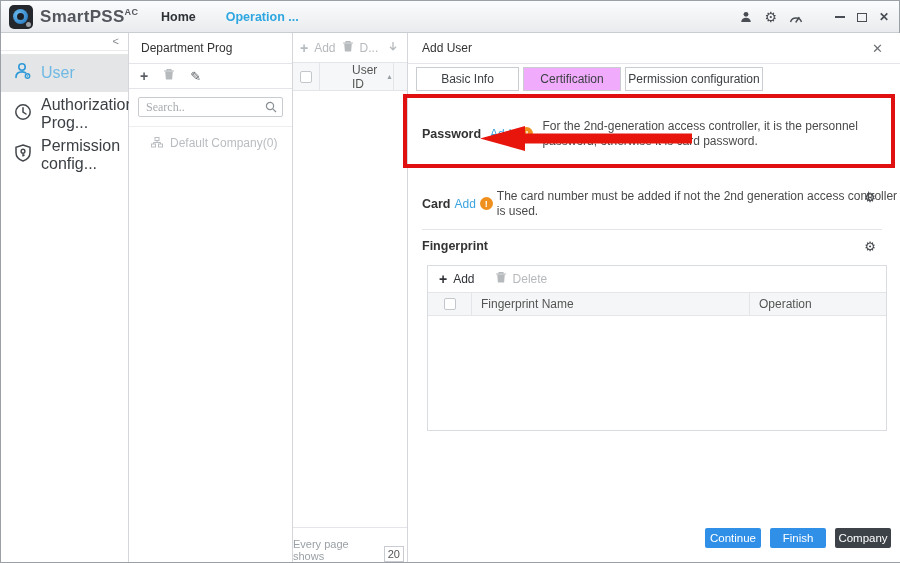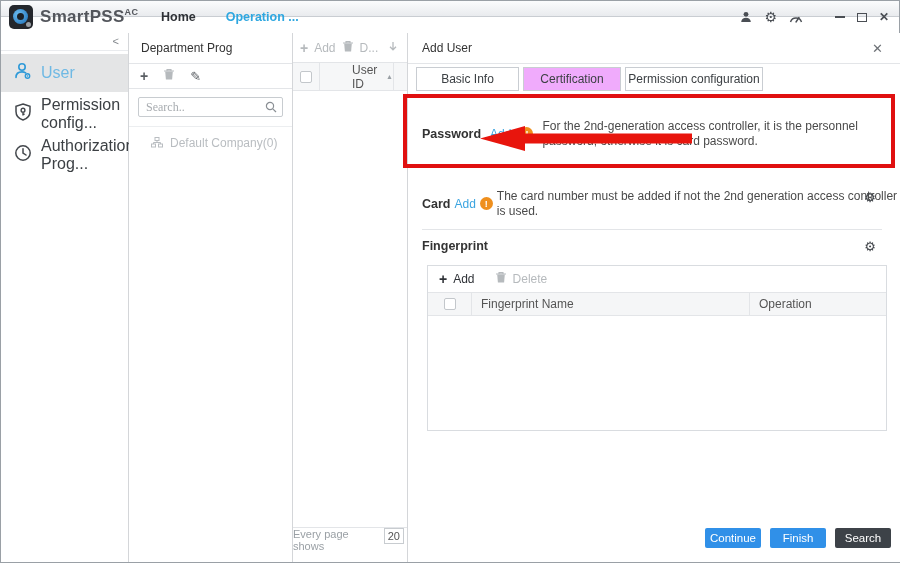--- a/index.html
+++ b/index.html
@@ -1,21 +1,21 @@
 <!DOCTYPE html>
 <html><head>
 <meta charset="utf-8">
 <style>
   * { box-sizing: border-box; margin: 0; padding: 0; }
   html,body { width:900px; height:563px; }
   body { font-family:"Liberation Sans", sans-serif; background:#fff; overflow:hidden; }
   .window { position:relative; width:900px; height:563px; border:1px solid #9aa0a6; background:#fff; }
 
   
-  .titlebar { position:absolute; left:0; top:0; width:100%; height:16px;
+  .titlebar { position:absolute; left:0; top:0; width:100%; height:32px;
     background:linear-gradient(#fbfcfd,#e9ebee); border-bottom:1px solid #c9cdd2; }
   .logo-wrap { position:absolute; left:8px; top:4px; display:flex; align-items:center; gap:7px; }
   .logo-icon { width:24px; height:24px; border-radius:5px; background:#24272c; position:relative; }
   .logo-lens { position:absolute; left:4px; top:4px; width:15px; height:15px; border-radius:50%;
     background:radial-gradient(circle at 35% 35%, #6cbcf0, #1a6db5); }
   .logo-lens::after { content:""; position:absolute; left:4px; top:4px; width:7px; height:7px;
     border-radius:50%; background:#1c2025; }
   .logo-geardot { position:absolute; right:2px; bottom:2px; width:5px; height:5px; border-radius:50%; background:#9aa0a6; }
   .logo-text { font-size:17px; font-weight:bold; color:#53565c; letter-spacing:.3px; }
   .logo-text sup { font-size:9px; font-weight:bold; color:#53565c; }
@@ -65,21 +65,21 @@
   .ul-toolbar .lbl { font-size:12px; color:#b6babd; }
   .ul-header { height:28px; background:#f6f7f8; border-bottom:1px solid #e3e5e8; display:flex; align-items:stretch; }
   .cb { width:12px; height:12px; border:1px solid #c3c7cb; border-radius:2px; background:#fff; }
   .ul-cb-cell { width:26px; display:flex; align-items:center; justify-content:center; }
   .ul-label-cell { flex:1; border-left:1px solid #e3e5e8; border-right:1px solid #e3e5e8;
     display:flex; align-items:center; justify-content:center; gap:4px; }
   .ul-col-label { font-size:12px; color:#555;margin-left:32px; }
   .sort-tri { font-size:7px; color:#9aa0a5; }
   .ul-right-cell { width:13px; }
   .ul-footer { position:absolute; left:0; bottom:0; width:100%; height:35px; border-top:1px solid #e3e5e8;
-    display:flex; align-items:flex-start; justify-content:flex-end; padding-right:3px; gap:8px; background:#fff; }
+    display:flex; align-items:flex-end; justify-content:flex-end; padding-right:3px; gap:8px; background:#fff; }
   .ul-footer .txt { font-size:11px; color:#9aa0a5; }
   .pagesize-box { width:22px; height:16px; border:1px solid #c8ccd0; font-size:11px; color:#555;
     display:flex; align-items:center; justify-content:center; background:#fff; }
 
   
   .main-header { height:31px; border-bottom:1px solid #e3e5e8; display:flex; align-items:center;
     justify-content:space-between; padding:0 17px 0 14px; }
   .main-title { font-size:12px; color:#333; }
   .main-close { font-size:13px; color:#6d7176; cursor:pointer; }
   .tabs-row { position:absolute; left:8px; top:34px; display:flex; gap:4px; }
@@ -177,35 +177,35 @@
             <path d="M3 16.5c0-3.6 2.6-5.6 6-5.6 1.4 0 2.7.35 3.7 1" fill="none" stroke="#2f9ad8" stroke-width="1.6" stroke-linecap="round"></path>
             <circle cx="14.5" cy="15" r="2.2" fill="none" stroke="#2f9ad8" stroke-width="1.4"></circle>
             <circle cx="14.5" cy="15" r="0.8" fill="#2f9ad8"></circle>
           </svg>
       </span>
       <span class="nav-label">User</span>
     </div>
     <div class="nav-item">
       <span>
         <svg viewBox="0 0 20 20" width="20" height="20">
+            <circle cx="10" cy="10" r="7.2" fill="none" stroke="#43474c" stroke-width="1.5"></circle>
+            <path d="M10 5.8V10l3 2" fill="none" stroke="#43474c" stroke-width="1.5" stroke-linecap="round"></path>
+          </svg>
+      </span>
+      <span class="nav-label">Authorization Prog...</span>
+    </div>
+    <div class="nav-item">
+      <span>
+        <svg viewBox="0 0 20 20" width="20" height="20">
             <path d="M10 2l7 2.2v5.3c0 4.2-3 7.3-7 8.5-4-1.2-7-4.3-7-8.5V4.2z" fill="none" stroke="#43474c" stroke-width="1.5"></path>
             <circle cx="10" cy="8.2" r="1.9" fill="none" stroke="#43474c" stroke-width="1.4"></circle>
             <path d="M10 10.2v3.2M10 12.2h1.6" fill="none" stroke="#43474c" stroke-width="1.4"></path>
           </svg>
       </span>
       <span class="nav-label">Permission config...</span>
-    </div>
-    <div class="nav-item">
-      <span>
-        <svg viewBox="0 0 20 20" width="20" height="20">
-            <circle cx="10" cy="10" r="7.2" fill="none" stroke="#43474c" stroke-width="1.5"></circle>
-            <path d="M10 5.8V10l3 2" fill="none" stroke="#43474c" stroke-width="1.5" stroke-linecap="round"></path>
-          </svg>
-      </span>
-      <span class="nav-label">Authorization Prog...</span>
     </div>
   </div>
 
   <div class="col dept">
     <div class="panel-title-row">
       <span class="panel-title">Department Prog</span>
     </div>
     <div class="dept-toolbar">
       <span class="ic-plus">+</span>
       <span class="ic-gray">
@@ -327,21 +327,21 @@
         <div class="fp-op-cell">
             <span class="fp-col-label">Operation</span>
           </div>
       </div>
       <div class="fp-body"></div>
     </div>
 
     <div class="btn-bar">
       <button class="btn blue">Continue</button>
       <button class="btn blue">Finish</button>
-      <button class="btn dark">Search</button>
+      <button class="btn dark">Company</button>
     </div>
 
     <div class="anno-box"></div>
     <div class="anno-arrow">
       <svg width="212" height="27" viewBox="0 0 212 27">
           <polygon points="0,13.5 45,1 45,8.5 212,8.5 212,18.5 45,18.5 45,26" fill="#e8150d"></polygon>
         </svg>
     </div>
   </div>
 

